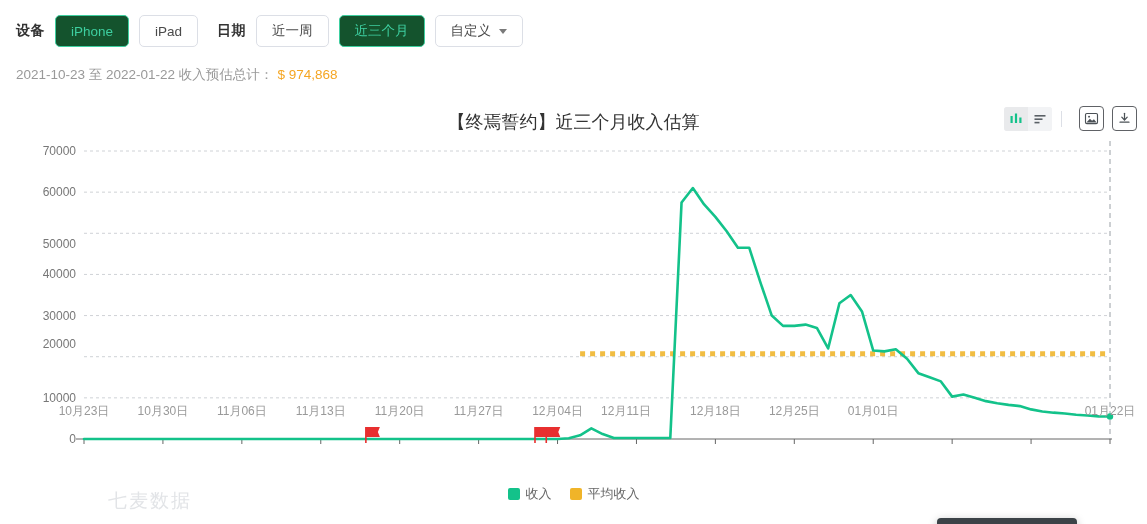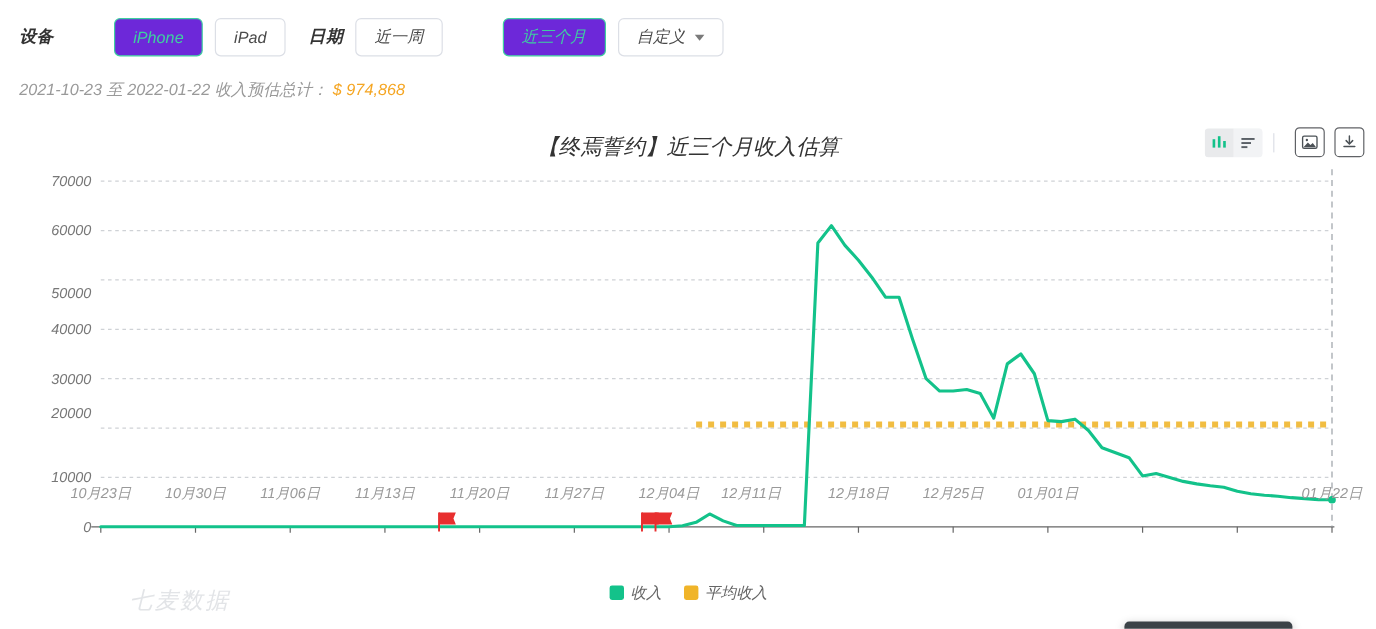--- a/index.html
+++ b/index.html
@@ -3,41 +3,41 @@
 <meta charset="utf-8">
 <style>
   * { box-sizing: border-box; }
   html, body {
     margin: 0; padding: 0;
     width: 1147px; height: 524px;
     background: #ffffff;
     font-family: "Liberation Sans", "DejaVu Sans", sans-serif;
     overflow: hidden;
   }
-  #app { position: relative; width: 1147px; height: 524px; background:#fff;font-style:italic; }
+  #app { position: relative; width: 1147px; height: 524px; background:#fff; }
 
   
   .filter-bar {
     position: absolute; left: 0; top: 0; width: 1147px; height: 62px;
     display: flex; align-items: center; padding-left: 16px; gap: 0;
   }
   .filter-label {
     font-size: 14px; font-weight: bold; color: #333;
     margin-right: 10px; letter-spacing: .5px; white-space: nowrap;
   }
   .filter-label.second { margin-left: 9px; }
   .pill {
     height: 32px; min-width: 52px; padding: 0 15px;
     border: 1px solid #dcdfe6; border-radius: 5px; background: #fff;
     color: #4a4a4a; font-size: 13.5px;
     display: inline-flex; align-items: center; justify-content: center;
     margin-right: 10px; cursor: pointer; white-space: nowrap;
   }
   .pill.active {
-    border-color: #3ecfa0; color: #3ecfa0; background: #6d28d9; margin-left: 40px;
+    border-color: #3ecfa0; color: #3ecfa0; background: #14532d;
   }
   .pill .caret {
     display: inline-block; width: 0; height: 0; margin-left: 8px;
     border-left: 4.5px solid transparent; border-right: 4.5px solid transparent;
     border-top: 5px solid #7a7a7a;
   }
 
   
   .summary {
     position: absolute; left: 16px; top: 66px;

